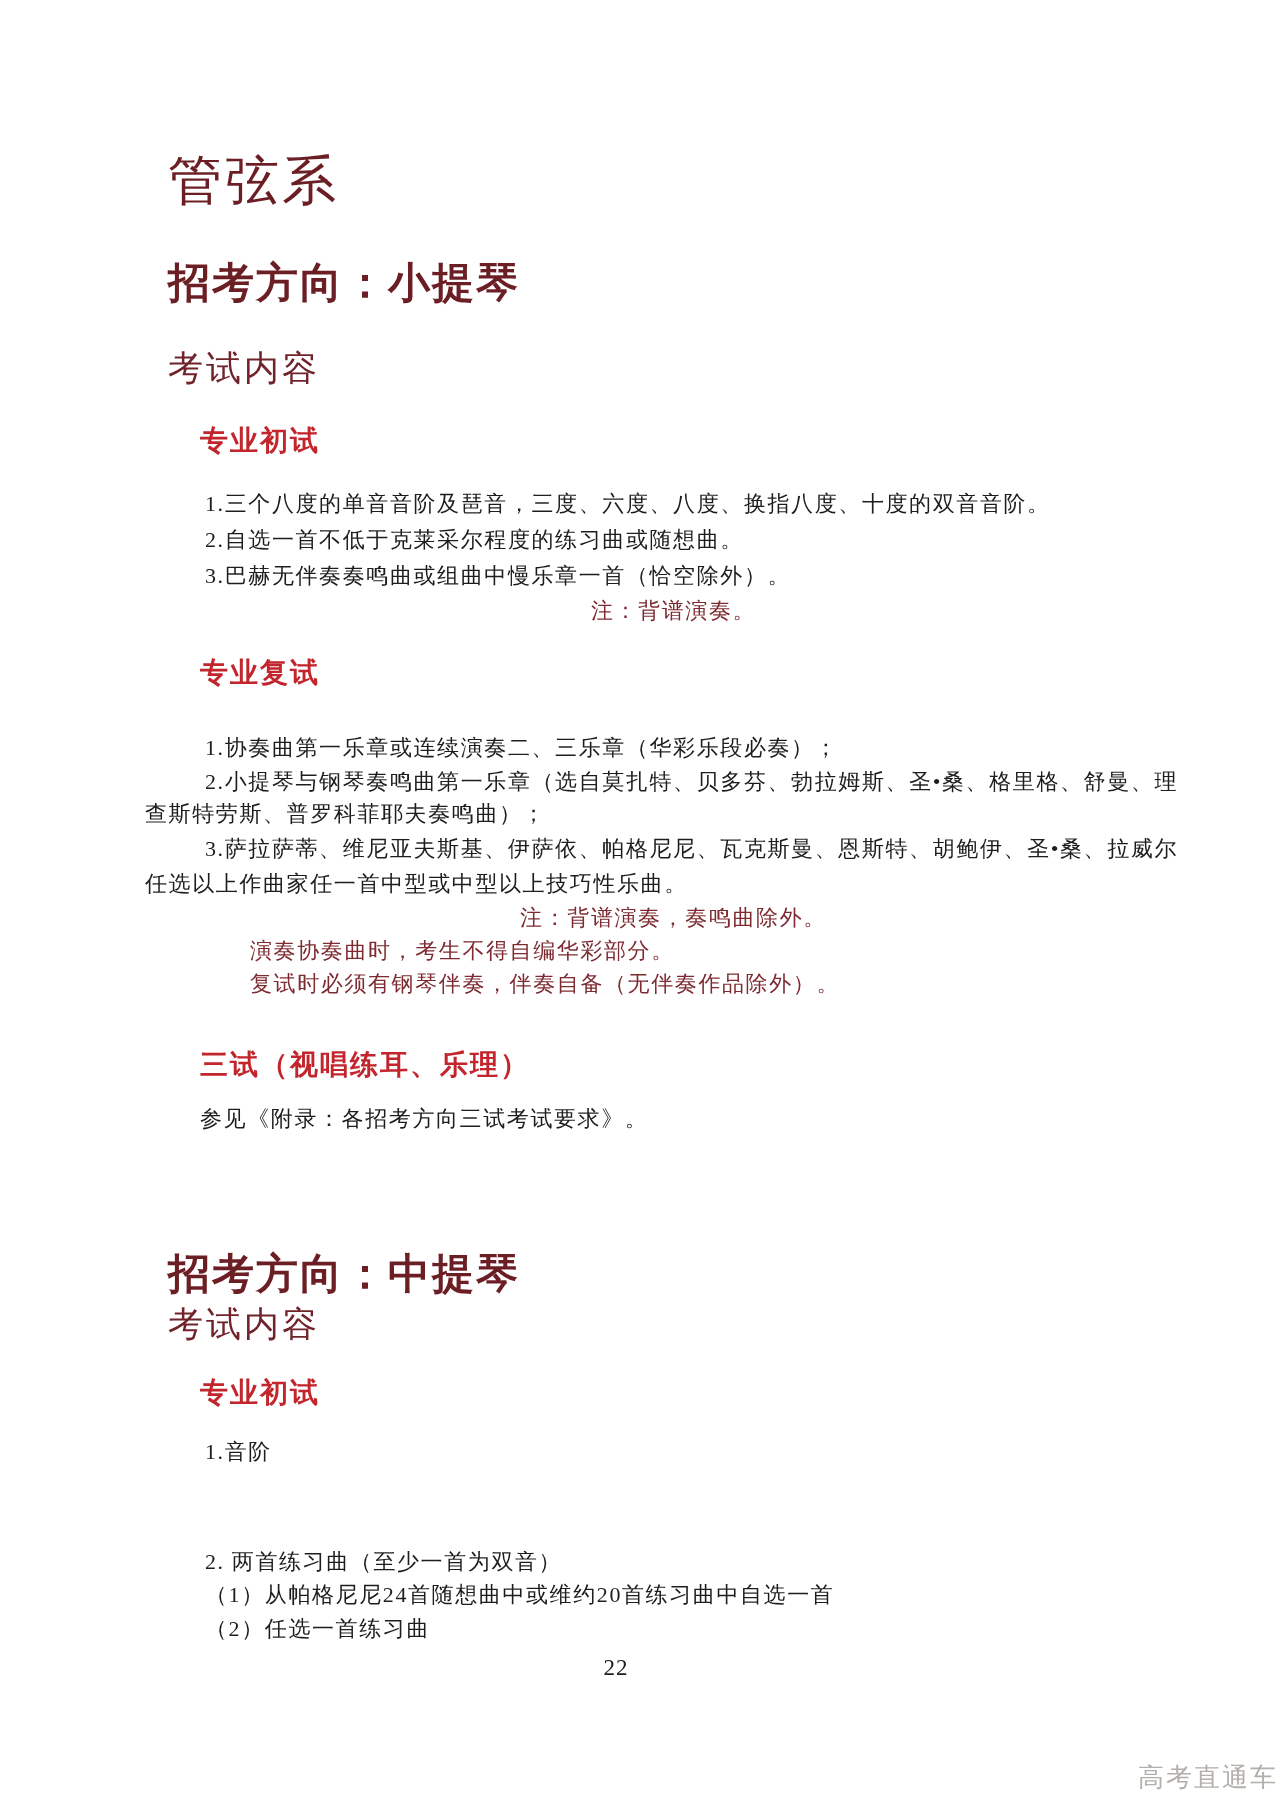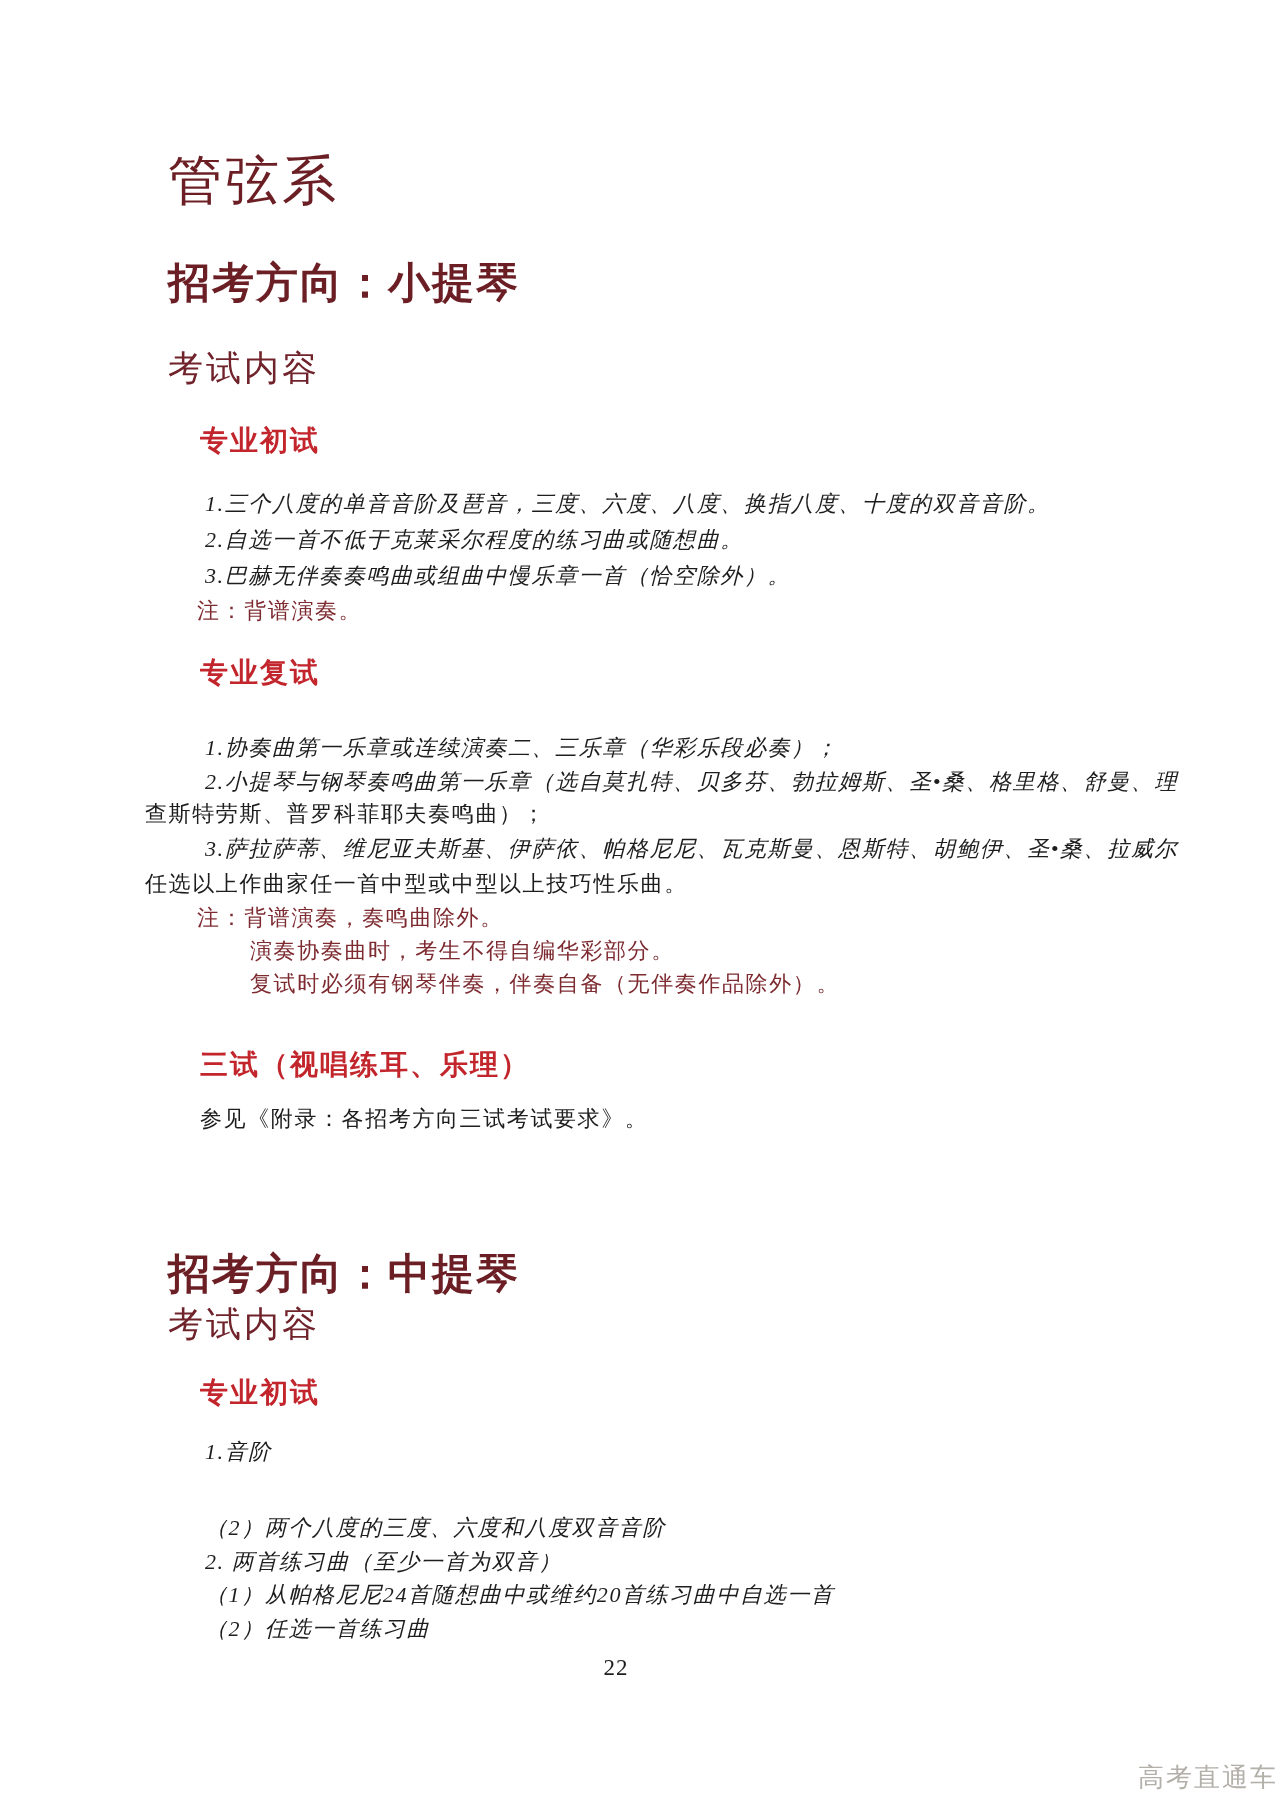--- a/index.html
+++ b/index.html
@@ -33,22 +33,22 @@
     font-size:28px; font-weight:bold; letter-spacing:2px;
     color:#c2262c; line-height:1.1; white-space:nowrap;
   }
 
   
   .line {
     position:absolute; left:145px; width:1005px;
     font-size:22px; letter-spacing:1.6px;
     color:#1d1d1d; line-height:1.25; white-space:nowrap;
   }
-  .ind-num  { text-indent:60px;font-style:italic; }
-  .ind-note { text-indent:52px; }
+  .ind-num  { text-indent:60px; }
+  .ind-note { text-indent:52px;text-align:center; }
   .ind-note2{ text-indent:105px; }
   .ind-ref  { text-indent:55px; }
   .maroon   { color:#7d2b31; }
 
   .page-number {
     position:absolute; left:0; width:1232px; text-align:center;
     font-size:23px; color:#1d1d1d; letter-spacing:1px;
   }
   .watermark {
     position:absolute; left:1138px; top:1760px;
@@ -97,21 +97,20 @@
 
   <div class="line ind-ref" style="top:1105px">参见《附录：各招考方向三试考试要求》。</div>
 
   <div class="h-direction" style="top:1251px">招考方向：中提琴</div>
 
   <div class="h-content" style="top:1306px">考试内容</div>
 
   <div class="h-round" style="top:1378px">专业初试</div>
 
   <div class="line ind-num" style="top:1438px">1.音阶</div>
-  <div class="line ind-num" style="top:1514px">（2）两个八度的三度、六度和八度双音音阶</div>
   <div class="line ind-num" style="top:1548px">2. 两首练习曲（至少一首为双音）</div>
   <div class="line ind-num" style="top:1581px">（1）从帕格尼尼24首随想曲中或维约20首练习曲中自选一首</div>
   <div class="line ind-num" style="top:1615px">（2）任选一首练习曲</div>
 
   <div class="page-number" style="top:1655px">22</div>
 
   <div class="watermark">高考直通车</div>
 
 </div>
 

